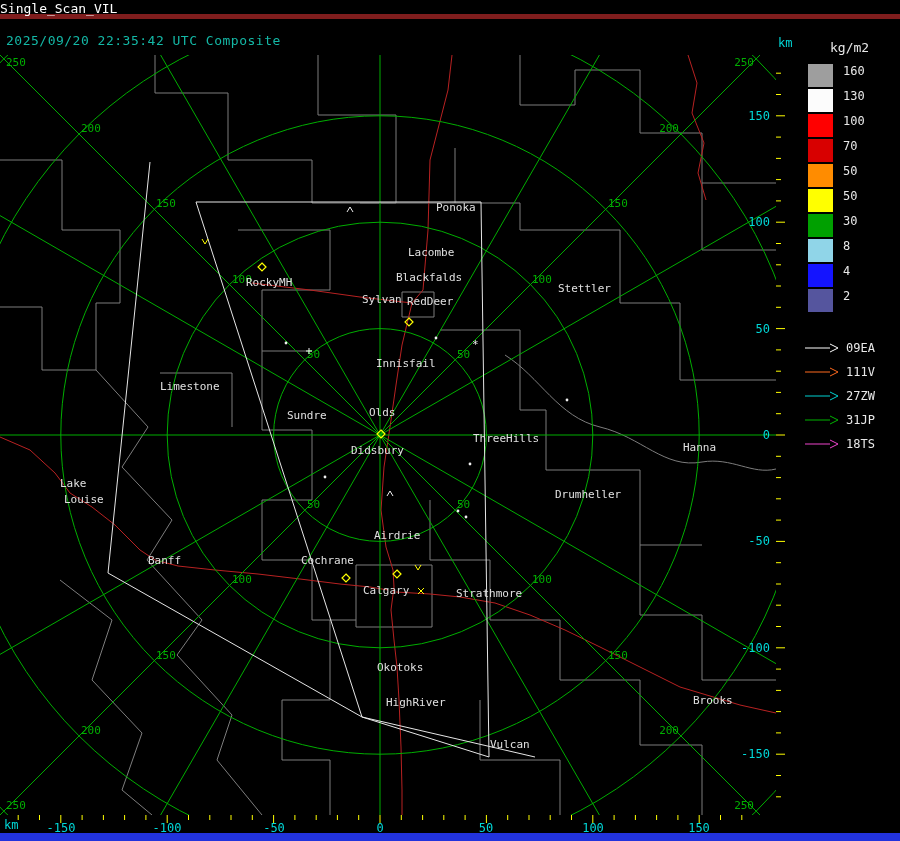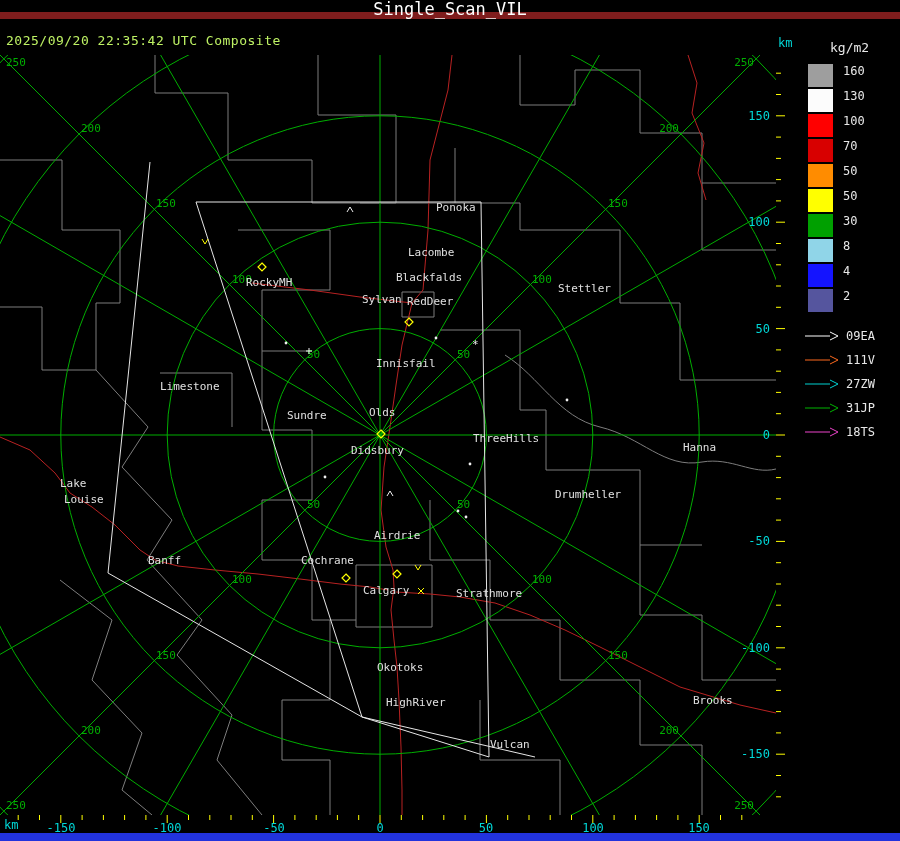--- a/index.html
+++ b/index.html
@@ -1,35 +1,35 @@
 <!DOCTYPE html>
 <html><head>
 <meta charset="utf-8">
 <style>
   *{margin:0;padding:0;box-sizing:border-box}
   html,body{width:900px;height:841px;background:#000;overflow:hidden;
     font-family:"DejaVu Sans Mono","Liberation Mono",monospace}
   .titlebar{position:absolute;left:0;top:0;width:900px;height:19px;
-    border-bottom:7px solid #7f1d1d;color:#ffffff;font-size:17px;
-    text-align:center;line-height:18px}
-  .timestamp{position:absolute;left:6px;top:33px;color:#bef264;font-size:13px;letter-spacing:0.5px}
+    border-bottom:5px solid #7f1d1d;color:#ffffff;font-size:13px;
+    line-height:18px}
+  .timestamp{position:absolute;left:6px;top:33px;color:#14b8a6;font-size:13px;letter-spacing:0.5px}
   .km-top{position:absolute;left:778px;top:36px;color:#00d7d7;font-size:12px}
   .radar{position:absolute;left:0;top:55px;width:776px;height:760px}
   .right-axis{position:absolute;left:776px;top:55px;width:24px;height:760px}
   .bottom-axis{position:absolute;left:0;top:815px;width:776px;height:18px}
   .km-bottom{position:absolute;left:4px;top:3px;color:#00d7d7;font-size:12px}
   svg{display:block;overflow:hidden}
   svg text{font-family:"DejaVu Sans Mono","Liberation Mono",monospace}
   .panel{position:absolute;left:800px;top:40px;width:100px}
   .cb-title{color:#e8e8e8;font-size:13px;margin-left:30px;height:16px}
   #colorbar{margin-top:8px}
   .cb-row{display:flex;align-items:flex-start;height:25px}
   .swatch{width:25px;height:23px;margin-left:8px}
   .cb-val{color:#e8e8e8;font-size:12px;margin-left:10px}
-  #legend{margin-top:10px}
+  #legend{margin-top:22px}
   .lg-row{display:flex;align-items:center;height:24px}
   .lg-row svg{margin-left:4px}
   .lg-id{color:#e8e8e8;font-size:12px;margin-left:6px}
   .bluebar{position:absolute;left:0;top:833px;width:900px;height:8px;background:#2233dd}
 </style>
 </head>
 <body>
 
 <div class="titlebar">
   <span>Single_Scan_VIL</span>

